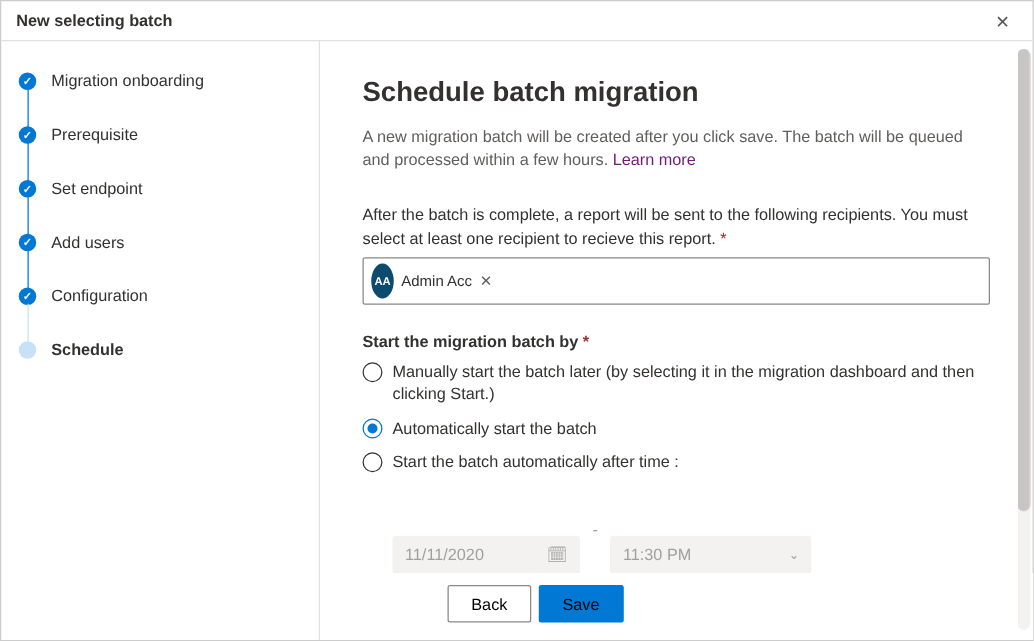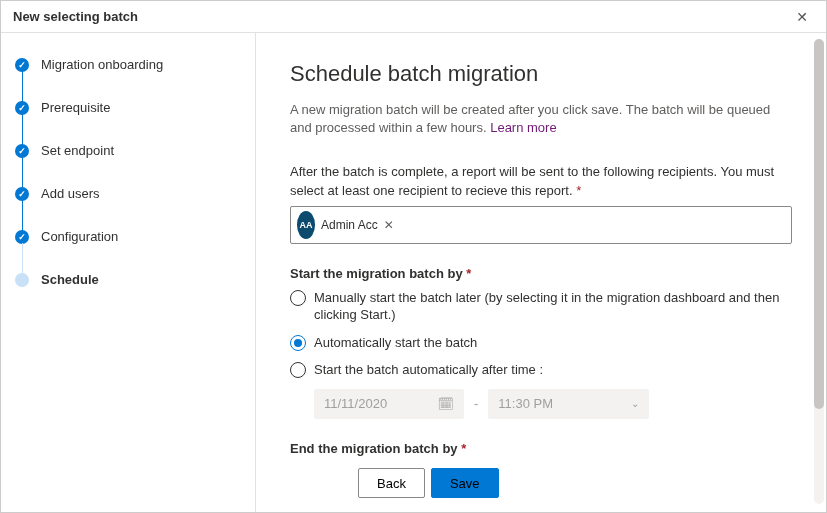--- a/index.html
+++ b/index.html
@@ -68,21 +68,21 @@
     margin-left: 12px;
     font-size: 13px;
     color: #323130;
   }
   .step.current .step-label { font-weight: 600; }
   .main {
     flex: 1;
     overflow-y: auto;
     padding: 28px 34px 74px 34px;
   }
-  .main h1 { font-size: 22px; font-weight: 400; margin-bottom: 14px; }
+  .main h1 { font-size: 22px; font-weight: 700; margin-bottom: 14px; }
   .desc { color: #605e5c; font-size: 13px; line-height: 1.4; margin-bottom: 26px; }
   .desc a { color: #701a75; text-decoration: none; }
   .section-label { font-size: 13px; color: #323130; margin-bottom: 6px; line-height: 1.4; }
   .req { color: #a4262c; }
   .chip-input {
     border: 1px solid #8a8886;
     border-radius: 2px;
     padding: 3px 4px;
     display: flex;
     align-items: center;
@@ -141,20 +141,21 @@
     background: #f3f2f1;
     color: #a19f9d;
     border: none;
     height: 30px;
     padding: 0 10px;
     font-size: 13px;
     display: flex;
     align-items: center;
     justify-content: space-between;
     border-radius: 2px;
+    margin-top: 40px;
   }
   .dt-date { width: 150px; }
   .dt-time { width: 161px; }
   .dt-sep { color: #a19f9d; }
   .footer {
     position: absolute;
     bottom: 0; left: 255px; right: 0;
     background: #fff;
     padding: 10px 0 14px 0;
     display: flex;

